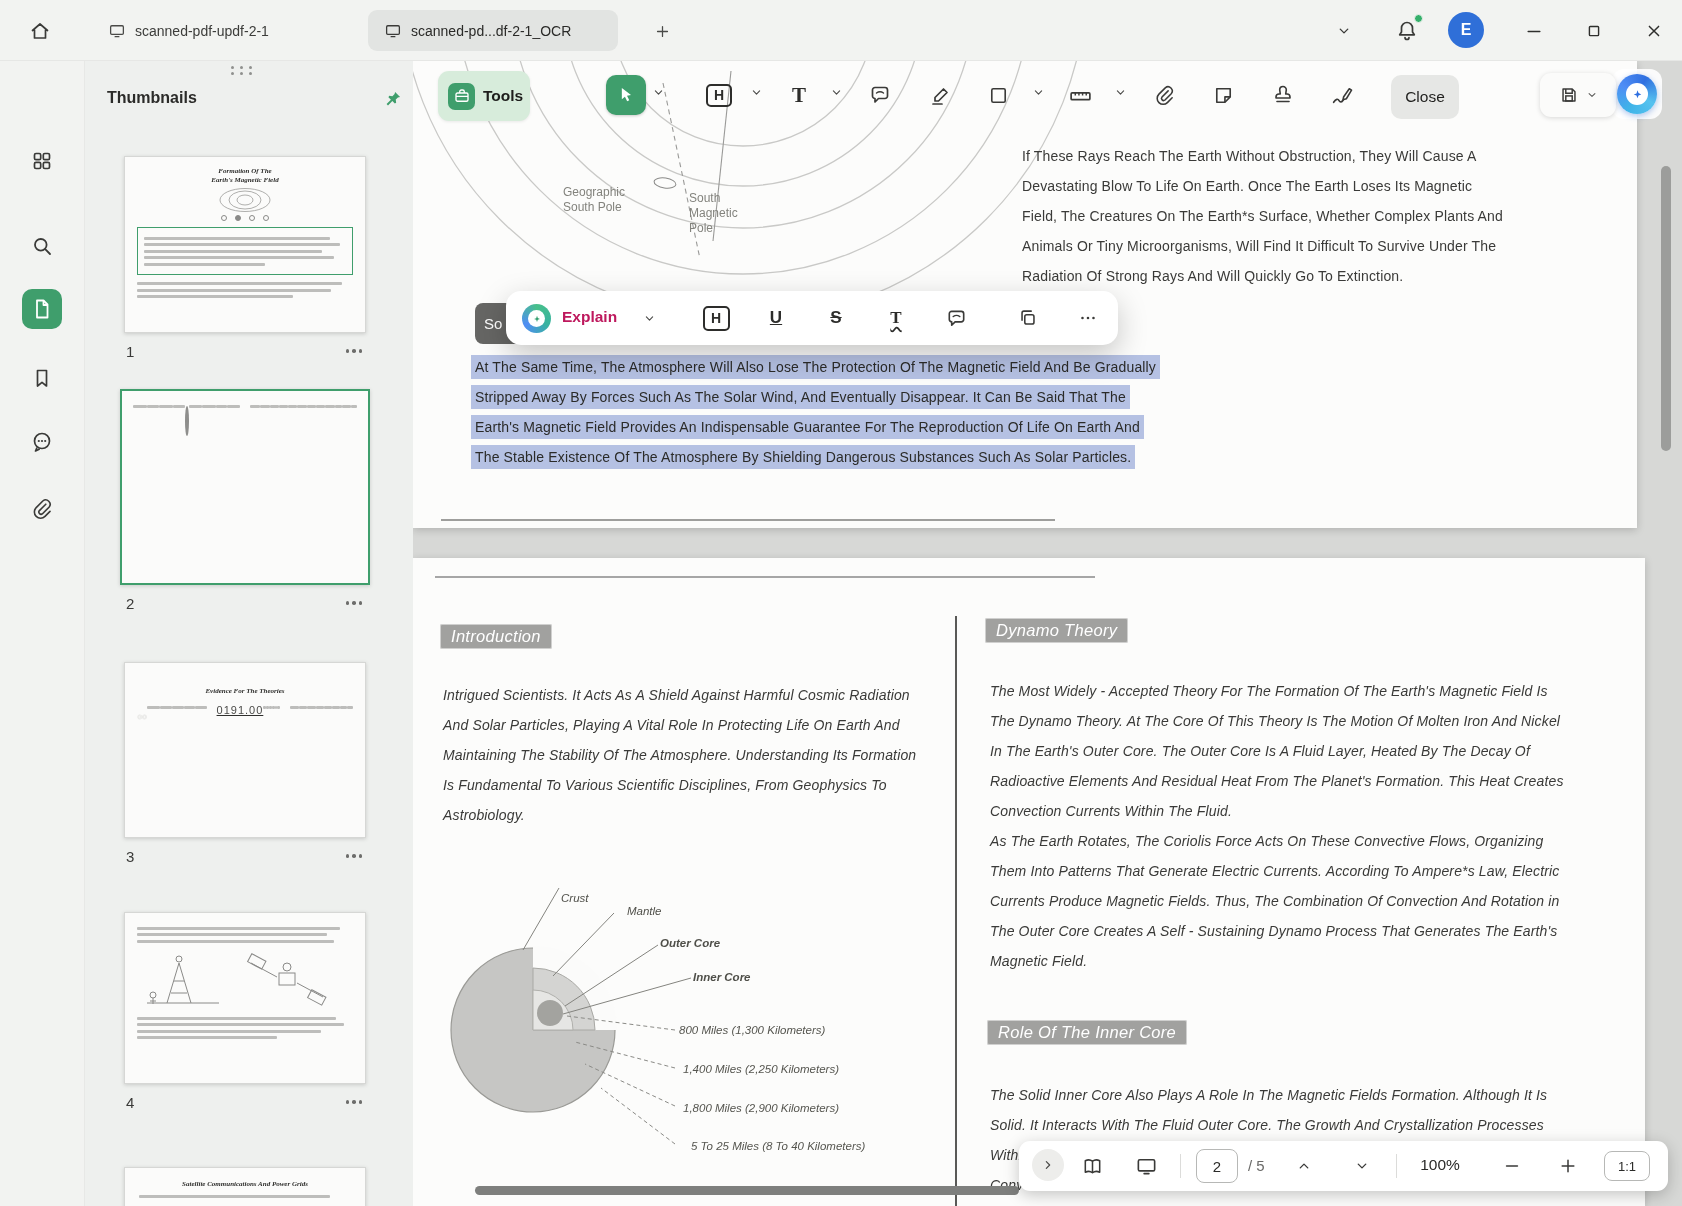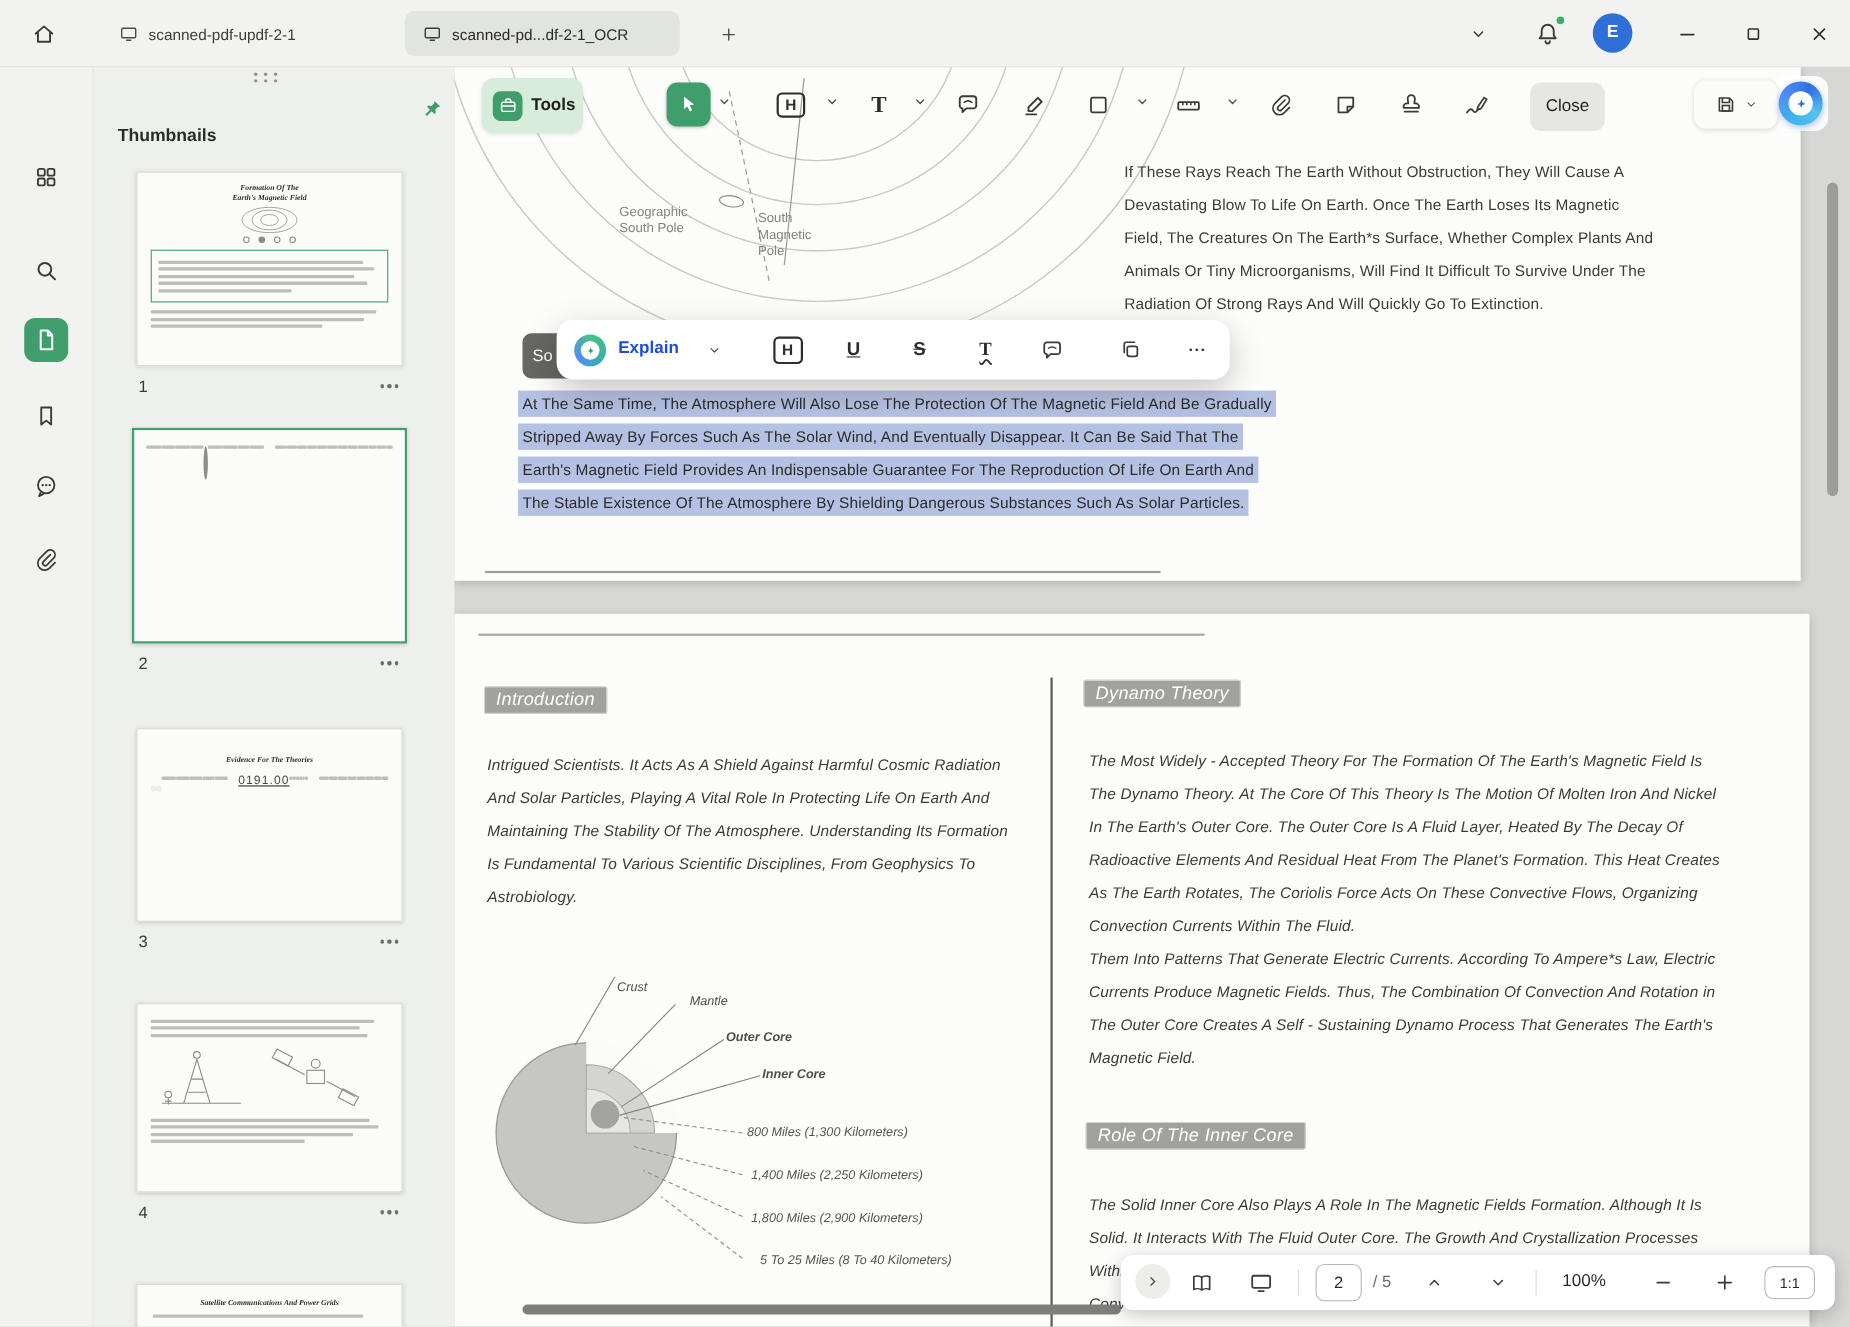--- a/index.html
+++ b/index.html
@@ -27,21 +27,21 @@
   #rail { position:absolute; left:0; top:61px; width:84px; height:1145px; background:#f2f3f1; z-index:40; }
   .railbtn { position:absolute; left:20px; width:44px; height:44px; }
   .railbtn.active-green { background:#3f9e6c; border-radius:10px; color:#fff; }
 
   
   #panel { position:absolute; left:84px; top:61px; width:329px; height:1145px;
     background:#eef0ee; border-left:1px solid #e7e8e6; z-index:39; overflow:hidden; }
   #panel-grip { position:absolute; left:146px; top:5px; display:grid;
     grid-template-columns:repeat(3,6px); grid-gap:3px; cursor:grab; }
   #panel-grip i { width:3px; height:3px; border-radius:50%; background:#8f908e; display:block; }
-  #panel-title { position:absolute; left:22px; top:28px; font-size:16px; font-weight:700; color:#2b2b29;margin-top:26px; }
+  #panel-title { position:absolute; left:22px; top:28px; font-size:16px; font-weight:700; color:#2b2b29; }
   .thumb { position:absolute; background:#fbfbfa; border:1px solid #d6d7d5;
     box-shadow:0 1px 4px rgba(0,0,0,.16); overflow:hidden; cursor:pointer; }
   .thumb.selected { border:2.5px solid #3f9e6c; }
   .tfoot { position:absolute; left:39px; width:242px; height:20px; display:flex;
     align-items:center; justify-content:space-between; }
   .tnum { font-size:15px; color:#3a3a38; padding-left:2px; }
   .tdots { display:flex; gap:3px; padding-right:4px; cursor:pointer; }
   .tdots i { width:3.5px; height:3.5px; border-radius:50%; background:#6d6d6b; display:block; }
   .ttitle { font-family:"Liberation Serif",serif; font-style:italic; font-weight:700;
     font-size:7px; text-align:center; color:#2e2e2c; line-height:9px; }
@@ -93,21 +93,21 @@
   
   #sel-toolbar { position:absolute; left:506px; top:291px; width:612px; height:54px;
     background:#fff; border-radius:15px; box-shadow:0 10px 30px rgba(0,0,0,.22); z-index:45; }
   .selbtn { position:absolute; top:9px; width:36px; height:36px; }
   #ai-explain-icon { position:absolute; left:522px; top:304px; width:29px; height:29px; border-radius:50%;
     background:conic-gradient(from 120deg,#38b2a0,#4f8df5,#48c08a,#38b2a0); z-index:46;
     display:flex; align-items:center; justify-content:center; cursor:pointer; }
   #ai-explain-icon .core { width:17px; height:17px; border-radius:50%; background:#fff;
     display:flex; align-items:center; justify-content:center; }
   #explain-label { position:absolute; left:562px; top:308px; font-size:15.5px; font-weight:700;
-    color:#1d4ed8; z-index:46; cursor:pointer; }
+    color:#be185d; z-index:46; cursor:pointer; }
   .selglyph { font-size:17px; font-weight:700; color:#2d2d2b; }
   .u-style { text-decoration:underline; }
   .s-style { text-decoration:line-through; }
   .t-style { font-family:"Liberation Serif",serif; text-decoration:underline wavy; text-underline-offset:3px; }
 
   
   #bottom-bar { position:absolute; left:1019px; top:1141px; width:649px; height:50px;
     background:#fff; border-radius:11px; box-shadow:0 4px 16px rgba(0,0,0,.22); z-index:48; }
   .bbtn { position:absolute; top:9px; width:32px; height:32px; }
   .bsep { position:absolute; top:13px; width:1px; height:24px; background:#dcdcda; }
@@ -356,22 +356,22 @@
   <div class="abs" style="left:542px; top:58px; width:2px; height:590px; background:#3c3c3a; opacity:.85;"></div>
 
   <div class="chip" style="left:572px; top:60px;">
     <span>Dynamo Theory</span>
   </div>
   <div class="abs" style="left:577px; top:118px;">
       <div class="docline">The Most Widely - Accepted Theory For The Formation Of The Earth's Magnetic Field Is</div>
       <div class="docline">The Dynamo Theory. At The Core Of This Theory Is The Motion Of Molten Iron And Nickel</div>
       <div class="docline">In The Earth's Outer Core. The Outer Core Is A Fluid Layer, Heated By The Decay Of</div>
       <div class="docline">Radioactive Elements And Residual Heat From The Planet's Formation. This Heat Creates</div>
+      <div class="docline">Convection Currents Within The Fluid.</div>
       <div class="docline">As The Earth Rotates, The Coriolis Force Acts On These Convective Flows, Organizing</div>
-      <div class="docline">Convection Currents Within The Fluid.</div>
       <div class="docline">Them Into Patterns That Generate Electric Currents. According To Ampere*s Law, Electric</div>
       <div class="docline">Currents Produce Magnetic Fields. Thus, The Combination Of Convection And Rotation in</div>
       <div class="docline">The Outer Core Creates A Self - Sustaining Dynamo Process That Generates The Earth's</div>
       <div class="docline">Magnetic Field.</div>
     </div>
 
   <div class="chip" style="left:574px; top:462px;">
     <span>Role Of The Inner Core</span>
   </div>
   <div class="abs" style="left:577px; top:522px;">

